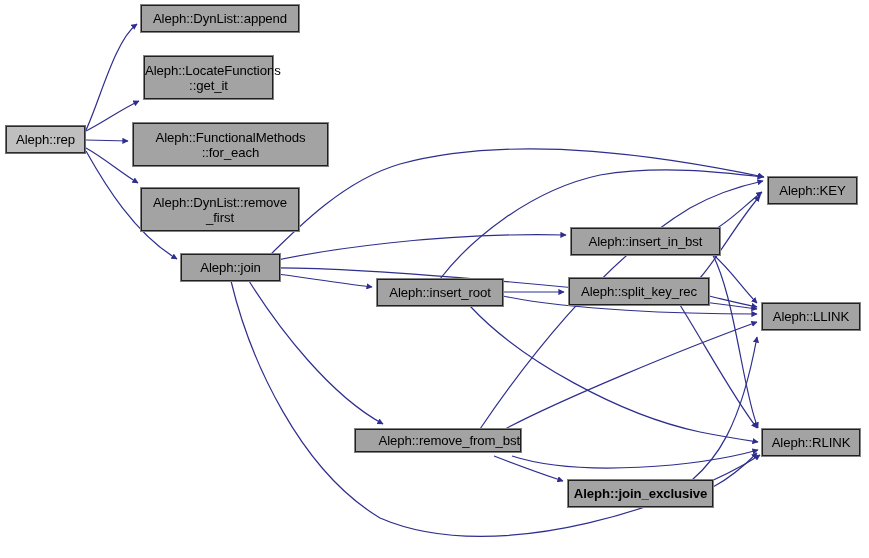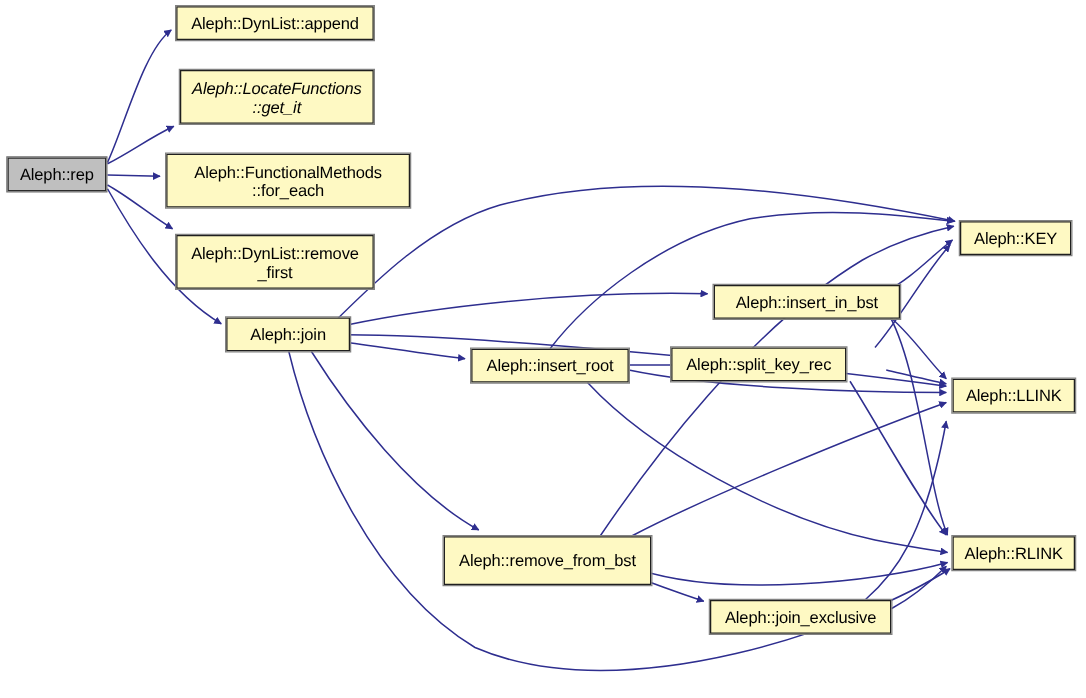--- a/index.html
+++ b/index.html
@@ -20,21 +20,21 @@
     position: absolute;
     left: 0;
     top: 0;
     width: 869px;
     height: 558px;
     pointer-events: none;
   }
   .gnode {
     position: absolute;
     box-sizing: border-box;
-    background: #fef9c3;
+    background: #a3a3a3;
     border: 1px solid #1f1f1f;
     outline: 1px solid #828282;
     display: flex;
     align-items: center;
     justify-content: center;
     text-align: center;
     color: #000000;
     font-size: 13.2px;
     line-height: 15px;
     letter-spacing: -0.1px;
@@ -91,30 +91,30 @@
         <path d="M 494,456 C 520,466 542,474 563,481" stroke="#2e2e8f" stroke-width="1.2" fill="none" marker-end="url(#arrow)"></path>
         <path d="M 512,456 C 580,478 700,466 758,450" stroke="#2e2e8f" stroke-width="1.2" fill="none" marker-end="url(#arrow)"></path>
         <path d="M 692,480 C 715,460 740,430 757,337" stroke="#2e2e8f" stroke-width="1.2" fill="none" marker-end="url(#arrow)"></path>
         <path d="M 713,487 C 730,478 744,466 757,453" stroke="#2e2e8f" stroke-width="1.2" fill="none" marker-end="url(#arrow)"></path>
       </g>
   </svg>
 
   <div id="nodes-group">
       <div class="gnode highlighted" style="left: 6px; top: 126px; width: 79px; height: 27px;"><span class="lbl">Aleph::rep</span></div>
       <div class="gnode" style="left: 141px; top: 5px; width: 158px; height: 27px;"><span class="lbl">Aleph::DynList::append</span></div>
-      <div class="gnode" style="left: 144px; top: 56px; width: 155px; height: 43px; font-style: italic;"><span class="lbl">Aleph::LocateFunctions
+      <div class="gnode" style="left: 144px; top: 56px; width: 129px; height: 43px;"><span class="lbl">Aleph::LocateFunctions
 ::get_it</span></div>
       <div class="gnode" style="left: 133px; top: 123px; width: 195px; height: 43px;"><span class="lbl">Aleph::FunctionalMethods
 ::for_each</span></div>
       <div class="gnode" style="left: 141px; top: 188px; width: 158px; height: 43px;"><span class="lbl">Aleph::DynList::remove
 _first</span></div>
       <div class="gnode" style="left: 181px; top: 254px; width: 99px; height: 27px;"><span class="lbl">Aleph::join</span></div>
       <div class="gnode" style="left: 377px; top: 279px; width: 126px; height: 27px;"><span class="lbl">Aleph::insert_root</span></div>
       <div class="gnode" style="left: 571px; top: 228px; width: 149px; height: 27px;"><span class="lbl">Aleph::insert_in_bst</span></div>
-      <div class="gnode" style="left: 537px; top: 278px; width: 140px; height: 27px;"><span class="lbl">Aleph::split_key_rec</span></div>
-      <div class="gnode" style="left: 355px; top: 429px; width: 166px; height: 39px;"><span class="lbl">Aleph::remove_from_bst</span></div>
-      <div class="gnode" style="left: 568px; top: 480px; width: 145px; height: 27px;"><span class="lbl">Aleph::join_exclusive</span></div>
+      <div class="gnode" style="left: 569px; top: 278px; width: 140px; height: 27px;"><span class="lbl">Aleph::split_key_rec</span></div>
+      <div class="gnode" style="left: 355px; top: 429px; width: 166px; height: 23px; text-align: right;"><span class="lbl">Aleph::remove_from_bst</span></div>
+      <div class="gnode" style="left: 568px; top: 480px; width: 145px; height: 27px; font-weight: bold;"><span class="lbl">Aleph::join_exclusive</span></div>
       <div class="gnode" style="left: 768px; top: 177px; width: 89px; height: 27px;"><span class="lbl">Aleph::KEY</span></div>
       <div class="gnode" style="left: 762px; top: 303px; width: 98px; height: 27px;"><span class="lbl">Aleph::LLINK</span></div>
       <div class="gnode" style="left: 762px; top: 429px; width: 98px; height: 27px; justify-content: flex-end;"><span class="lbl">Aleph::RLINK</span></div>
     </div>
 
 </div>
 
 </body></html>

